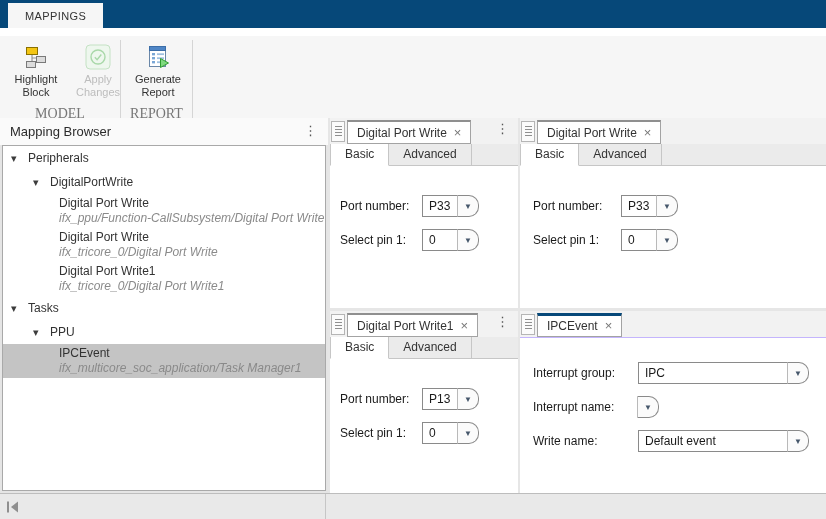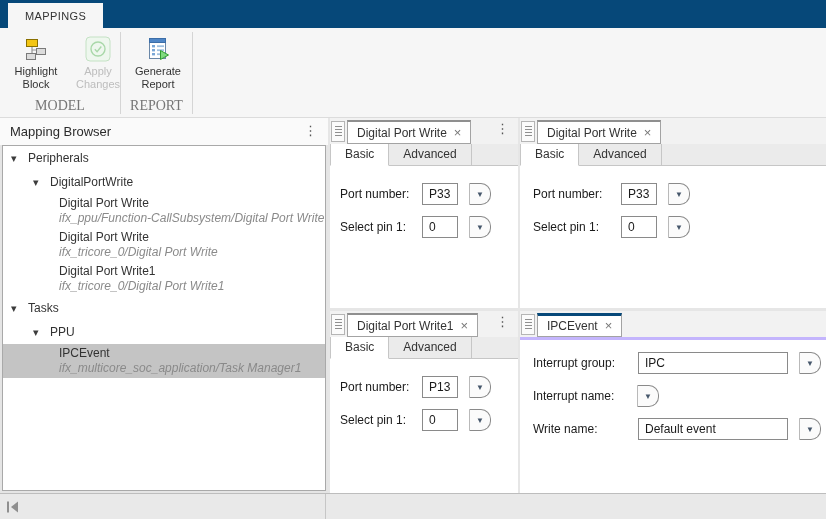--- a/index.html
+++ b/index.html
@@ -14,21 +14,21 @@
     background:#ffffff;color:#2b2b2b;
     -webkit-font-smoothing:antialiased;
   }
   
   .titlebar{position:absolute;left:0;top:0;width:826px;height:28px;background:var(--accent-blue);}
   .mappings-tab{
     position:absolute;left:8px;top:3px;height:25px;background:#f6f6f6;
     padding:0 17px;line-height:26px;font-size:11px;letter-spacing:.4px;color:#333;
   }
   
-  .toolbar{position:absolute;left:0;top:28px;width:826px;height:90px;background:#f6f6f6;border-bottom:1px solid #dcdcdc;}
+  .toolbar{position:absolute;left:0;top:36px;width:826px;height:90px;background:#f6f6f6;border-bottom:1px solid #dcdcdc;}
   .rbtn{position:absolute;top:6px;height:72px;text-align:center;cursor:default;}
   .rbtn .icon{width:26px;height:26px;margin:2px auto 3px auto;display:block;}
   .rbtn .blabel{font-size:11px;line-height:13px;color:#333;}
   .rbtn.disabled .blabel{color:#bdbdbd;text-align:center;}
   .btn-highlight{left:6px;width:60px;}
   .btn-apply{left:68px;width:60px;}
   .btn-generate{left:126px;width:64px;}
   .tsep{position:absolute;top:4px;width:1px;height:82px;background:#d5d5d5;}
   .sep1{left:120px;}
   .sep2{left:192px;}
@@ -67,23 +67,23 @@
     height:24px;background:#fff;border:1px solid #a3a3a3;border-top:2px solid #8f8f8f;
     display:flex;align-items:center;gap:7px;padding:0 9px;font-size:12px;color:#333;cursor:pointer;
   }
   .tab.active{border-top:3px solid var(--accent-blue);}
   .tab-close{color:#777;font-size:13px;line-height:12px;cursor:pointer;}
   .panel-kebab{margin-left:auto;padding:0 9px 5px 0;font-size:13px;color:#555;cursor:pointer;align-self:center;}
   .subtabs{height:22px;background:#ebebeb;border-bottom:1px solid #c6c6c6;display:flex;font-size:12px;color:#333;flex:0 0 22px;}
   .subtab{padding:0 14px;line-height:21px;border-right:1px solid #c6c6c6;cursor:pointer;}
   .subtab.active{background:#fff;border-left:1px solid #c6c6c6;margin-bottom:-1px;border-bottom:1px solid #fff;}
   .pbody{background:#fff;flex:1;padding-top:17px;}
-  .field{display:flex;align-items:center;height:22px;margin:0 0 11px 10px;}
+  .field{display:flex;align-items:center;height:22px;margin:12px 0 11px 10px;}
   .flabel{font-size:12px;color:#1a1a1a;}
-  .combo{display:flex;height:22px;cursor:pointer;gap:12px;}
+  .combo{display:flex;height:22px;cursor:pointer;}
   .cval{
     min-width:36px;background:#fff;border:1px solid #8a8a8a;
     font-size:12px;color:#1a1a1a;display:flex;align-items:center;padding:0 6px;
   }
   .carrow{
     width:22px;background:#fbfbfb;border:1px solid #8a8a8a;border-left:1px solid #b9b9b9;
     border-radius:0 10px 10px 0;display:flex;align-items:center;justify-content:center;
     font-size:8px;color:#46576b;margin-left:-1px;
   }
   
@@ -290,21 +290,21 @@
 <div class="dock dock-right-bottom ipce">
   <div class="tabbar">
     <div class="grip-box">
         <div class="grip-lines"></div>
       </div>
     <div class="tab active">
       <span class="tab-label">IPCEvent</span>
       <span class="tab-close">×</span>
     </div>
   </div>
-  <div class="pbody" style="border-top:3px solid #c4b5fd;">
+  <div class="pbody" style="border-top:1px solid #c4b5fd;">
     <div class="field">
       <span class="flabel">Interrupt group:</span>
       <span class="combo">
         <span class="cval">IPC</span>
         <span class="carrow">▼</span>
       </span>
     </div>
     <div class="field">
       <span class="flabel">Interrupt name:</span>
       <span class="combo">

